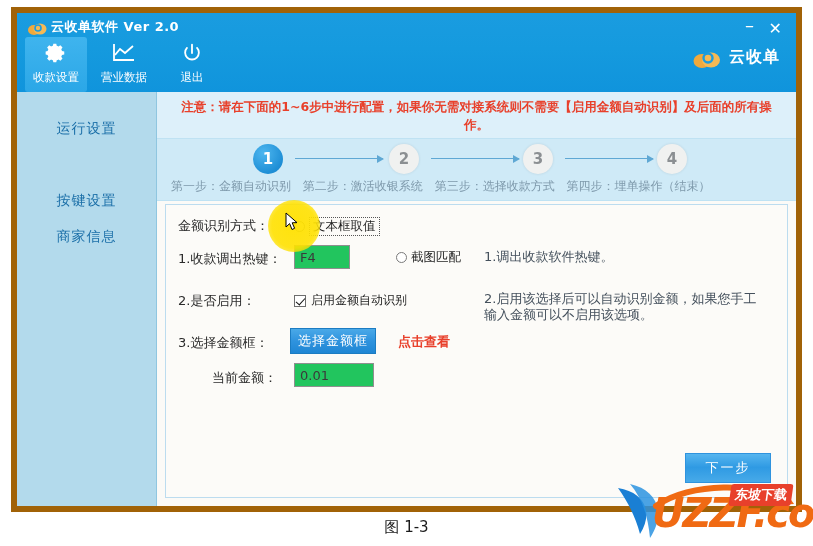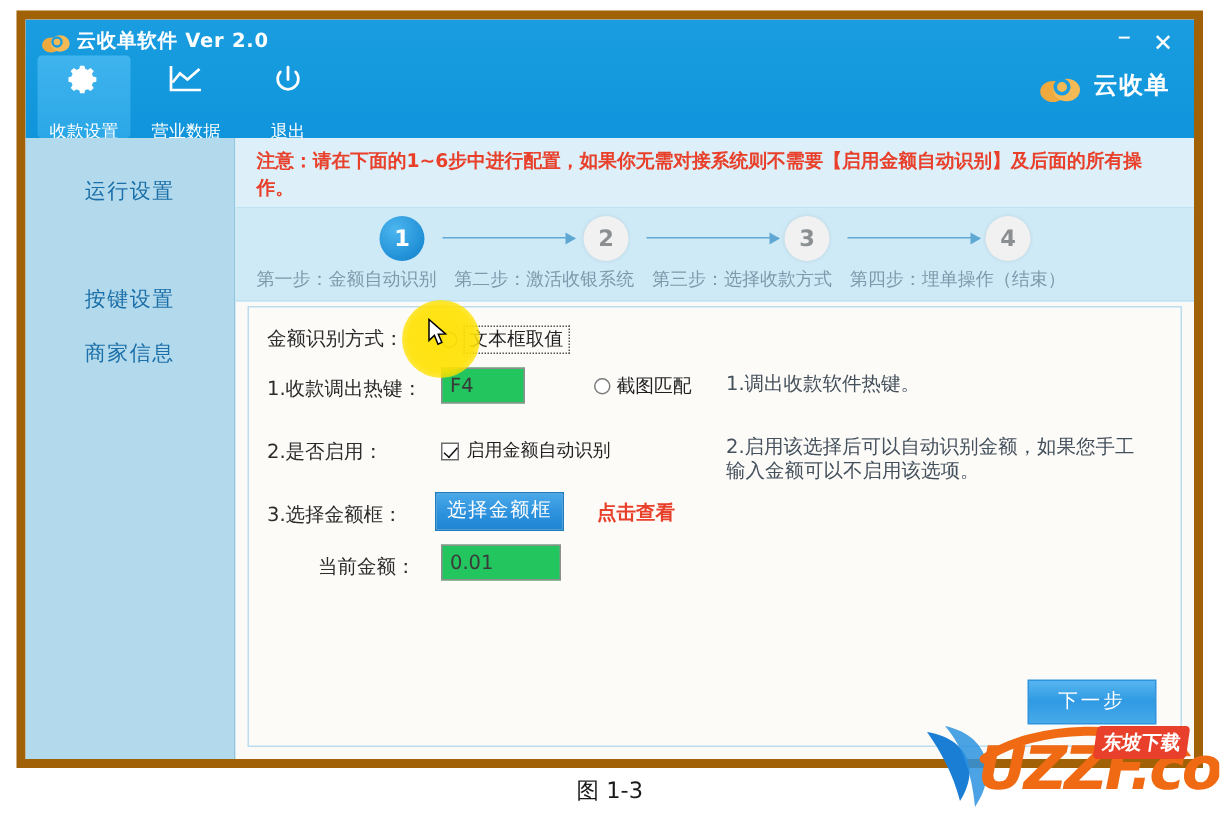--- a/index.html
+++ b/index.html
@@ -87,21 +87,21 @@
   .tool-icon {
     display: block;
     height: 26px;
     line-height: 26px;
   }
   .tool-label {
     display: block;
     color: #ffffff;
     font-size: 11.5px;
     line-height: 14px;
-    margin-top: 12px;
+    margin-top: 2px;
     white-space: nowrap;
   }
   .brand {
     position: absolute;
     right: 16px; top: 34px;
     display: flex;
     align-items: flex-start;
     gap: 7px;
   }
   .brand-text {
@@ -152,20 +152,21 @@
     right: 0;
     height: 47px;
     background: #ddf0fa;
     border-bottom: 1px solid #bfe2f3;
     box-sizing: border-box;
     padding: 6px 14px 0 14px;
     color: #e8402b;
     font-size: 12.5px;
     line-height: 18px;
     font-weight: bold;
+    text-align: center;
   }
 
   .steps {
     position: absolute;
     left: 0; top: 47px;
     right: 0;
     height: 62px;
     background: #cfeaf7;
     border-bottom: 1px solid #bfe2f3;
     box-sizing: border-box;

